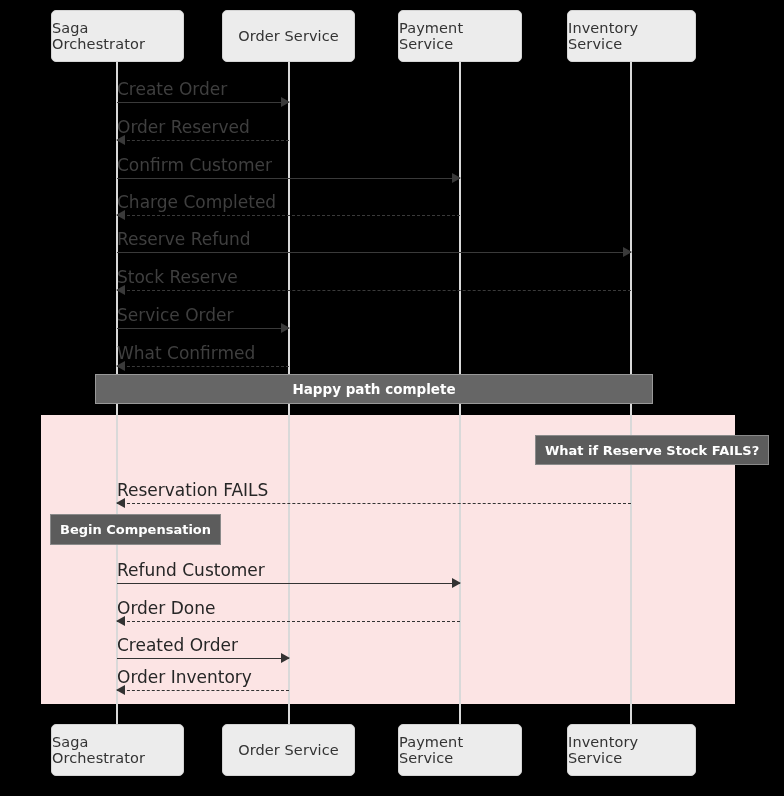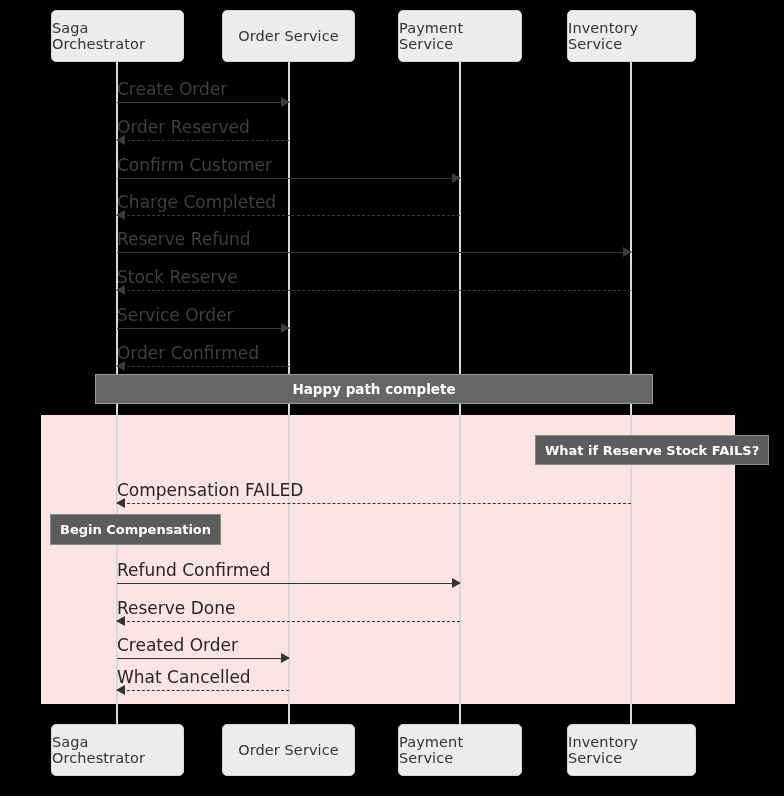--- a/index.html
+++ b/index.html
@@ -98,46 +98,46 @@
         <div class="lbl">Stock Reserve</div>
       </div>
       <div class="msg solid right dark" style="left: 117px; width: 172px; top: 328px;">
         <div class="line"></div>
         <div class="head"></div>
         <div class="lbl">Service Order</div>
       </div>
       <div class="msg dashed left dark" style="left: 117px; width: 172px; top: 366px;">
         <div class="line"></div>
         <div class="head"></div>
-        <div class="lbl">Order Confirmed</div>
+        <div class="lbl">What Confirmed</div>
       </div>
       <div class="msg dashed left light" style="left: 117px; width: 514px; top: 503px;">
         <div class="line"></div>
         <div class="head"></div>
-        <div class="lbl">Compensation FAILED</div>
+        <div class="lbl">Reservation FAILS</div>
       </div>
       <div class="msg solid right light" style="left: 117px; width: 343px; top: 583px;">
         <div class="line"></div>
         <div class="head"></div>
-        <div class="lbl">Refund Confirmed</div>
+        <div class="lbl">Refund Customer</div>
       </div>
       <div class="msg dashed left light" style="left: 117px; width: 343px; top: 621px;">
         <div class="line"></div>
         <div class="head"></div>
-        <div class="lbl">Reserve Done</div>
+        <div class="lbl">Order Done</div>
       </div>
       <div class="msg solid right light" style="left: 117px; width: 172px; top: 658px;">
         <div class="line"></div>
         <div class="head"></div>
         <div class="lbl">Created Order</div>
       </div>
       <div class="msg dashed left light" style="left: 117px; width: 172px; top: 690px;">
         <div class="line"></div>
         <div class="head"></div>
-        <div class="lbl">What Cancelled</div>
+        <div class="lbl">Order Inventory</div>
       </div>
     </div>
 
   <div class="divbar" id="divider-bar" style="left: 95px; top: 374px; width: 558px; height: 30px; background: rgb(102, 102, 102); color: rgb(255, 255, 255);">Happy path complete</div>
 
   <div class="notebox" id="note-1" style="left: 50px; top: 514px; height: 31px; background: rgb(92, 92, 92); color: rgb(255, 255, 255);">Begin Compensation</div>
   <div class="notebox" id="note-0" style="left: 535px; top: 435px; height: 30px; background: rgb(92, 92, 92); color: rgb(255, 255, 255);">What if Reserve Stock FAILS?</div>
 
 </div>
 

